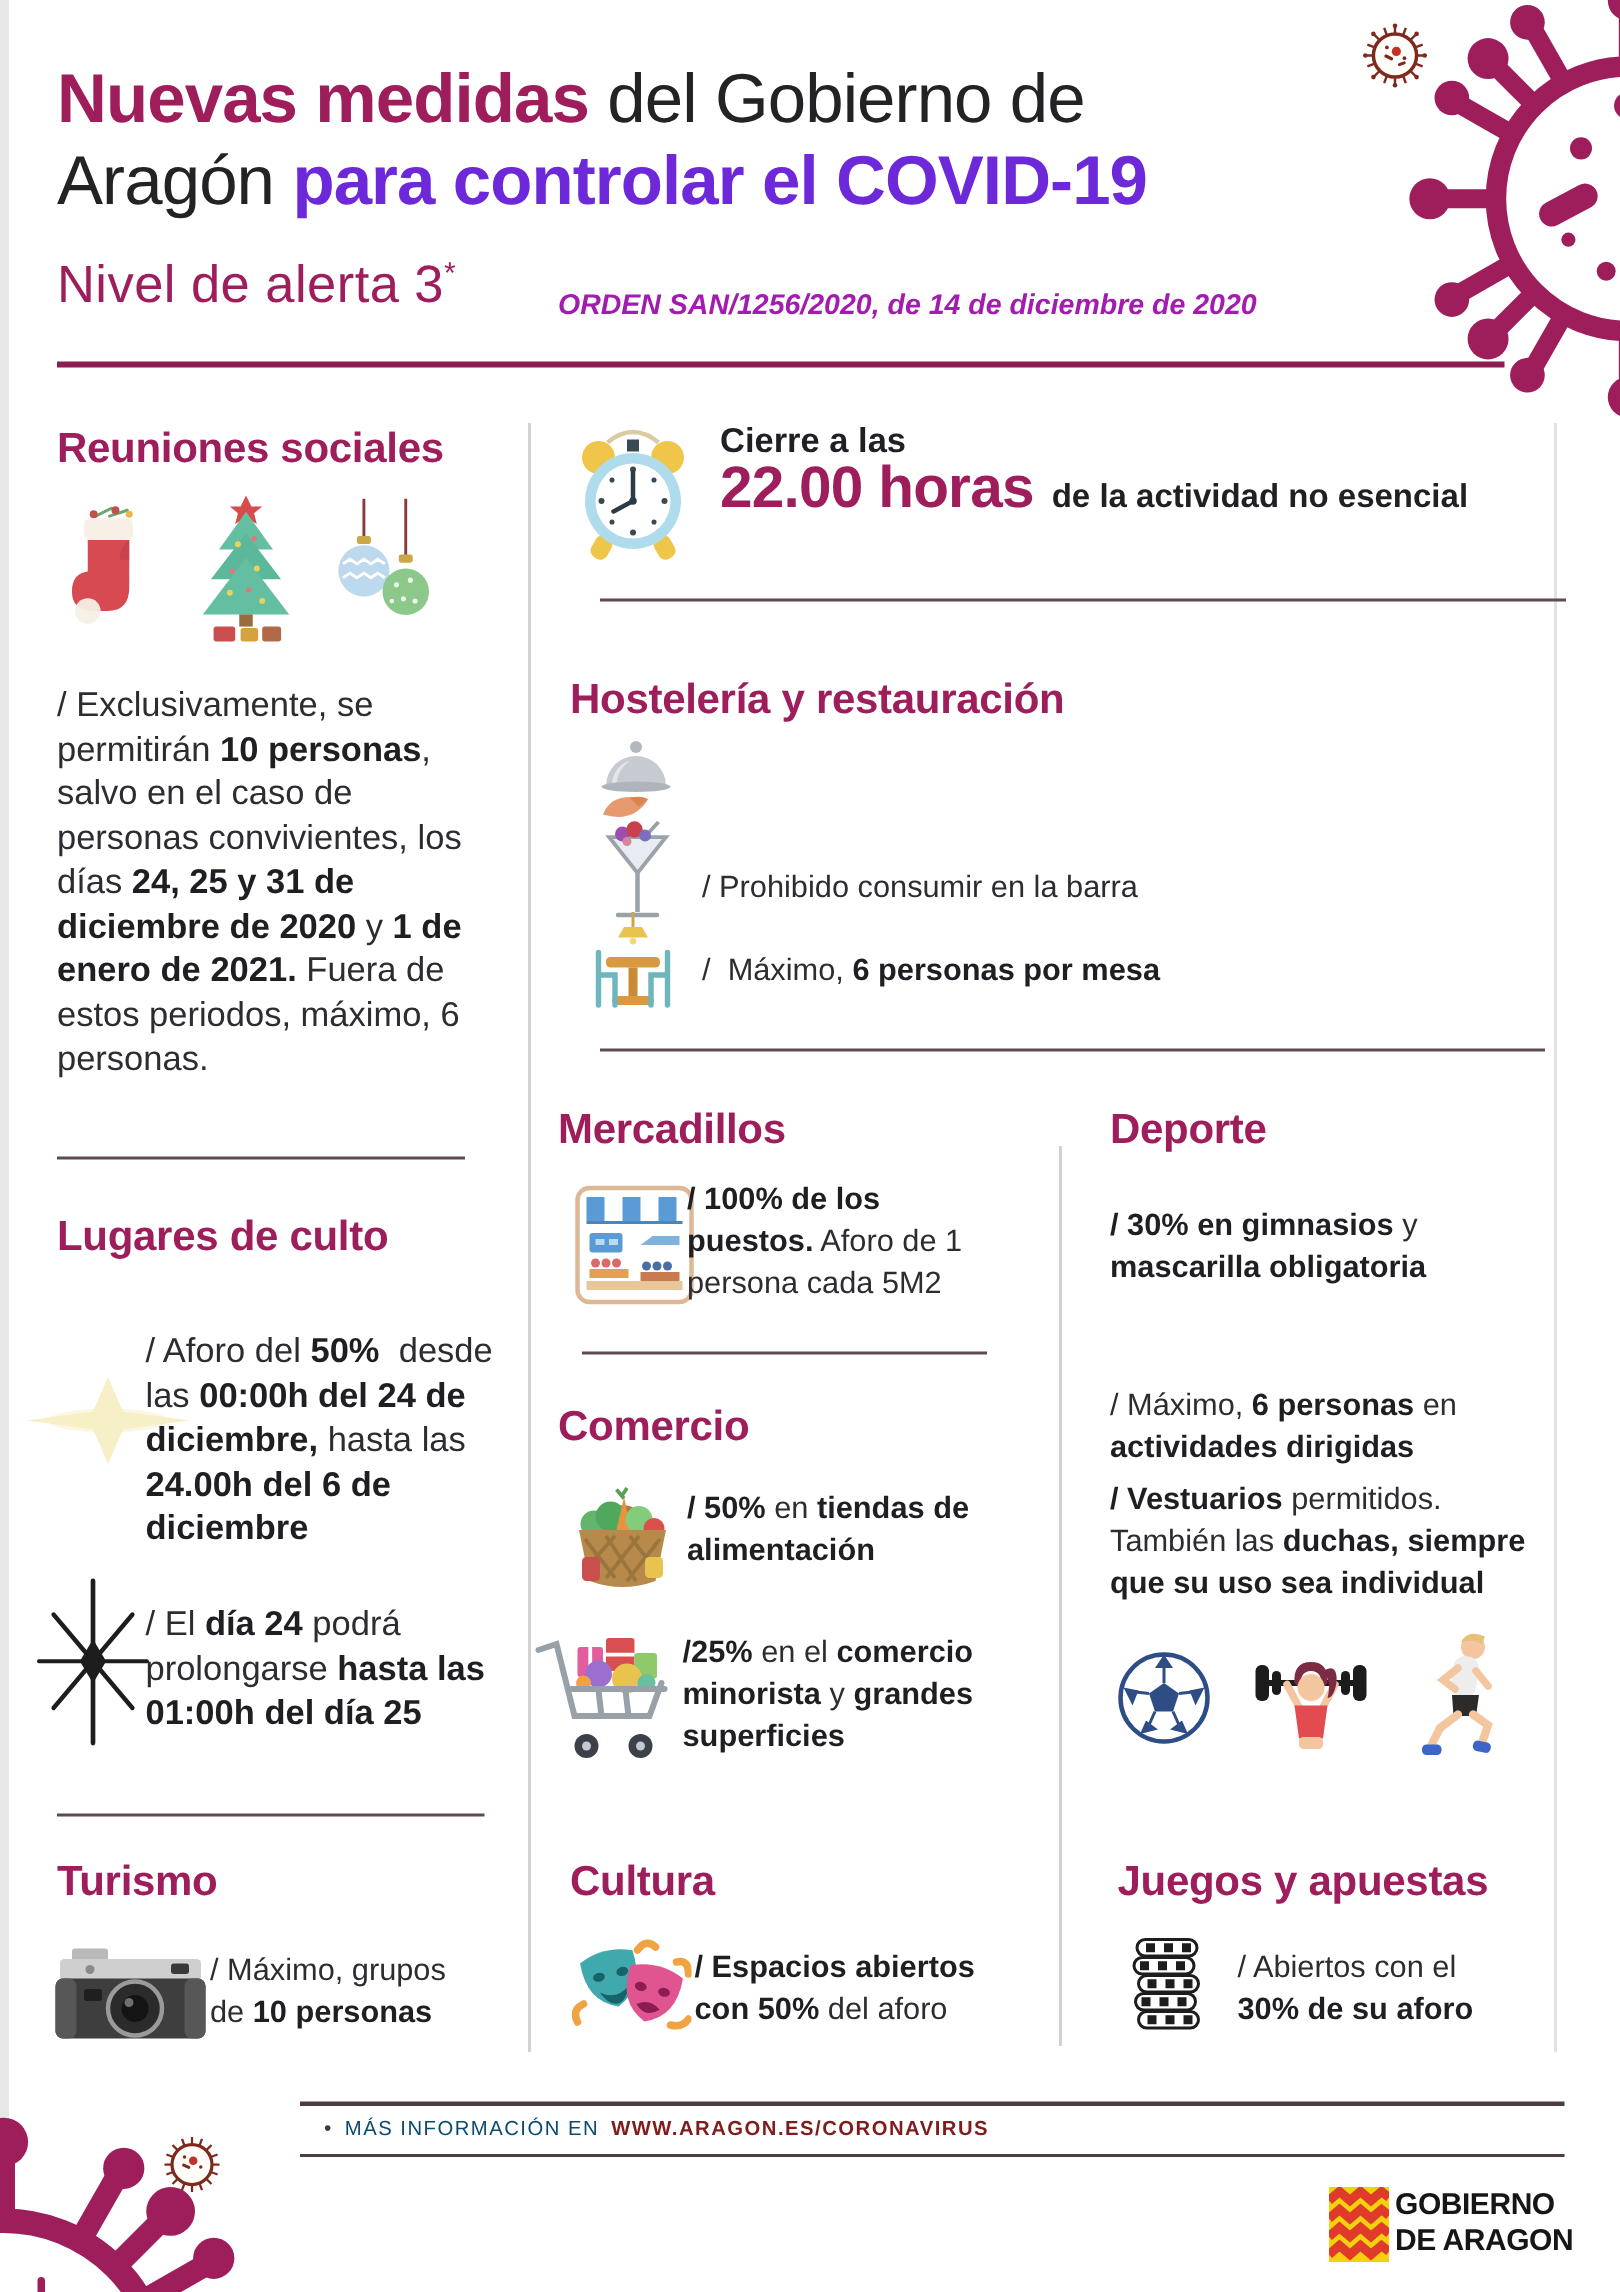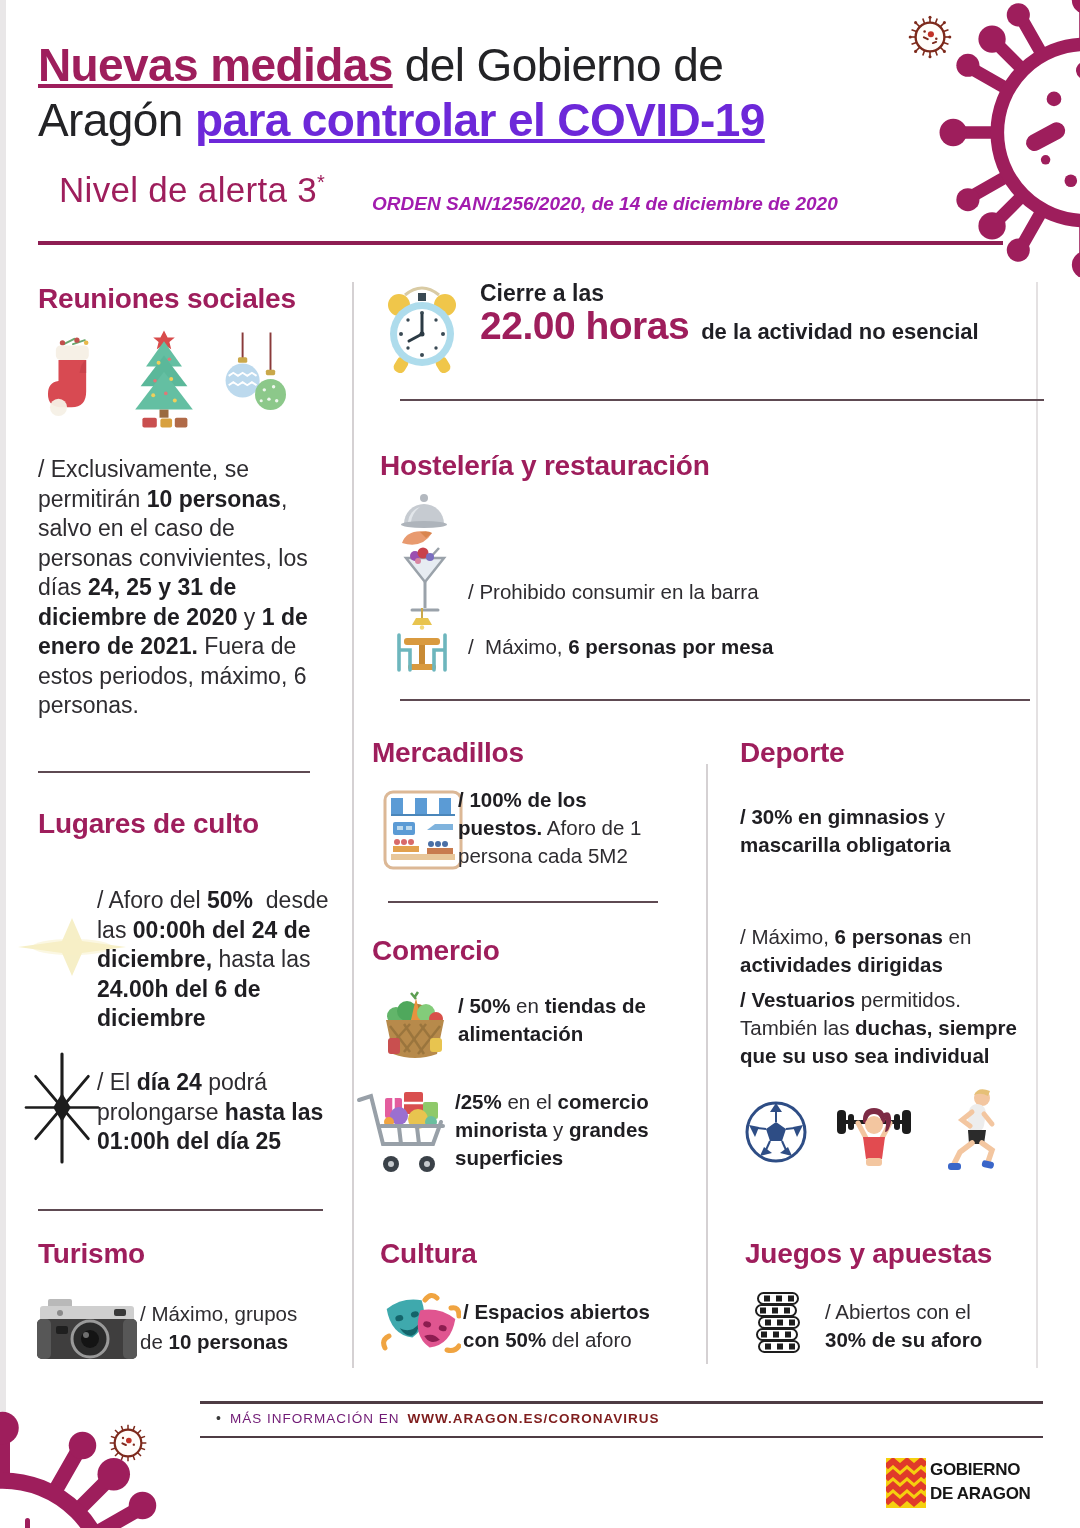--- a/index.html
+++ b/index.html
@@ -9,40 +9,40 @@
   .edge{position:absolute;background:#e9e7e8;}
   
   .h{position:absolute;font-size:28px;font-weight:700;color:#9e1e5c;letter-spacing:-0.2px;}
   
   .t{position:absolute;font-size:20.5px;line-height:28px;white-space:pre-wrap;color:#2e2c30;}
   .tl{position:absolute;font-size:23px;line-height:29.5px;white-space:pre-wrap;color:#2e2c30;}
   .t .b,.tl .b{font-weight:700;color:#1f1e22;}
   
   #title{left:38px;top:38px;width:880px;font-size:46px;line-height:55px;font-weight:500;
          letter-spacing:-0.6px;color:#232326;white-space:pre-wrap;}
-  #title .b{font-weight:700;text-decoration:underline;}
-  #alert{left:38px;top:170px;font-size:35px;font-weight:400;color:#9e1e5c;letter-spacing:0.3px;margin-left:21px;}
+  #title .b{font-weight:700;}
+  #alert{left:38px;top:170px;font-size:35px;font-weight:400;color:#9e1e5c;letter-spacing:0.3px;}
   #alert sup{font-size:20px;}
   #order{left:372px;top:193px;font-size:19px;font-style:italic;font-weight:700;color:#a21caf;}
   
   .ln{position:absolute;height:2px;background:#5e4a52;}
   .lnm{position:absolute;height:4px;background:#8e1d53;}
   .vln{position:absolute;width:2px;background:#d5d1d3;}
   
   #cierre-intro{left:480px;top:280px;font-size:23px;font-weight:700;color:#1f1f24;}
   #cierre-row{left:480px;top:304px;display:flex;align-items:baseline;gap:12px;}
   #cierre-time{font-size:39px;font-weight:700;color:#9e1e5c;letter-spacing:-0.5px;}
   #cierre-detail{font-size:22px;font-weight:700;color:#1f1f24;}
   
   #footer-info{left:216px;top:1410px;display:flex;align-items:baseline;gap:8px;
                font-size:13.5px;letter-spacing:1px;}
   #footer-info .bullet{color:#3a3a3a;font-size:14px;}
-  #footer-info .lbl{color:#701a75;font-weight:400;}
+  #footer-info .lbl{color:#0c4a6e;font-weight:400;}
   #footer-info .url{color:#7f1d1d;font-weight:700;}
-  #logo-text{left:930px;top:1458px;font-size:17px;line-height:24px;font-weight:700;
+  #logo-text{left:930px;top:1458px;font-size:20px;line-height:24px;font-weight:700;
              color:#161616;letter-spacing:-0.3px;}
   svg{display:block;}
 </style>
 </head>
 <body>
 
 <div id="page">
 
   <div class="edge" style="left:0;top:0;width:6px;height:1528px;"></div>
 

